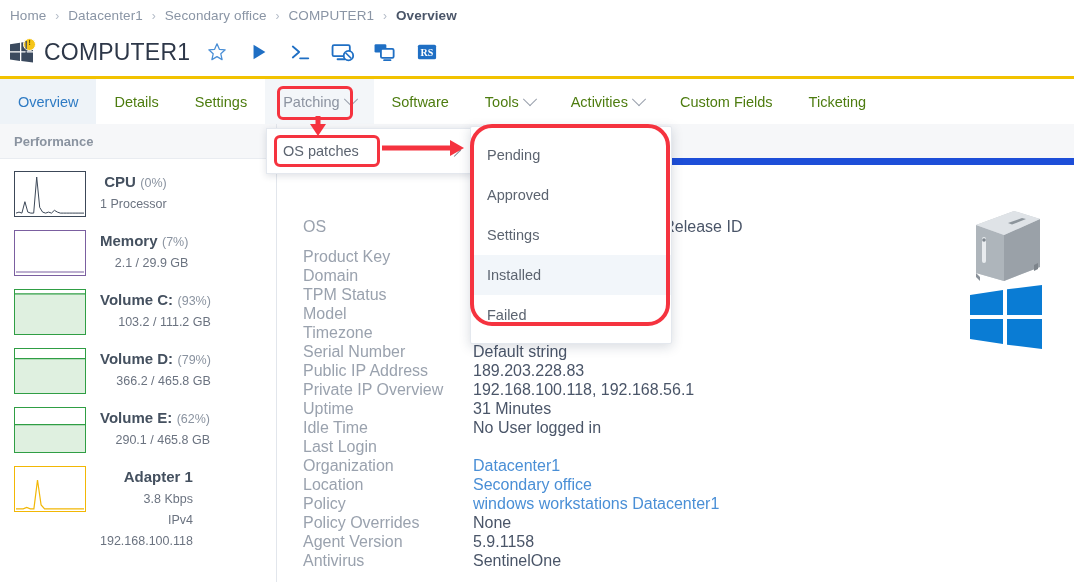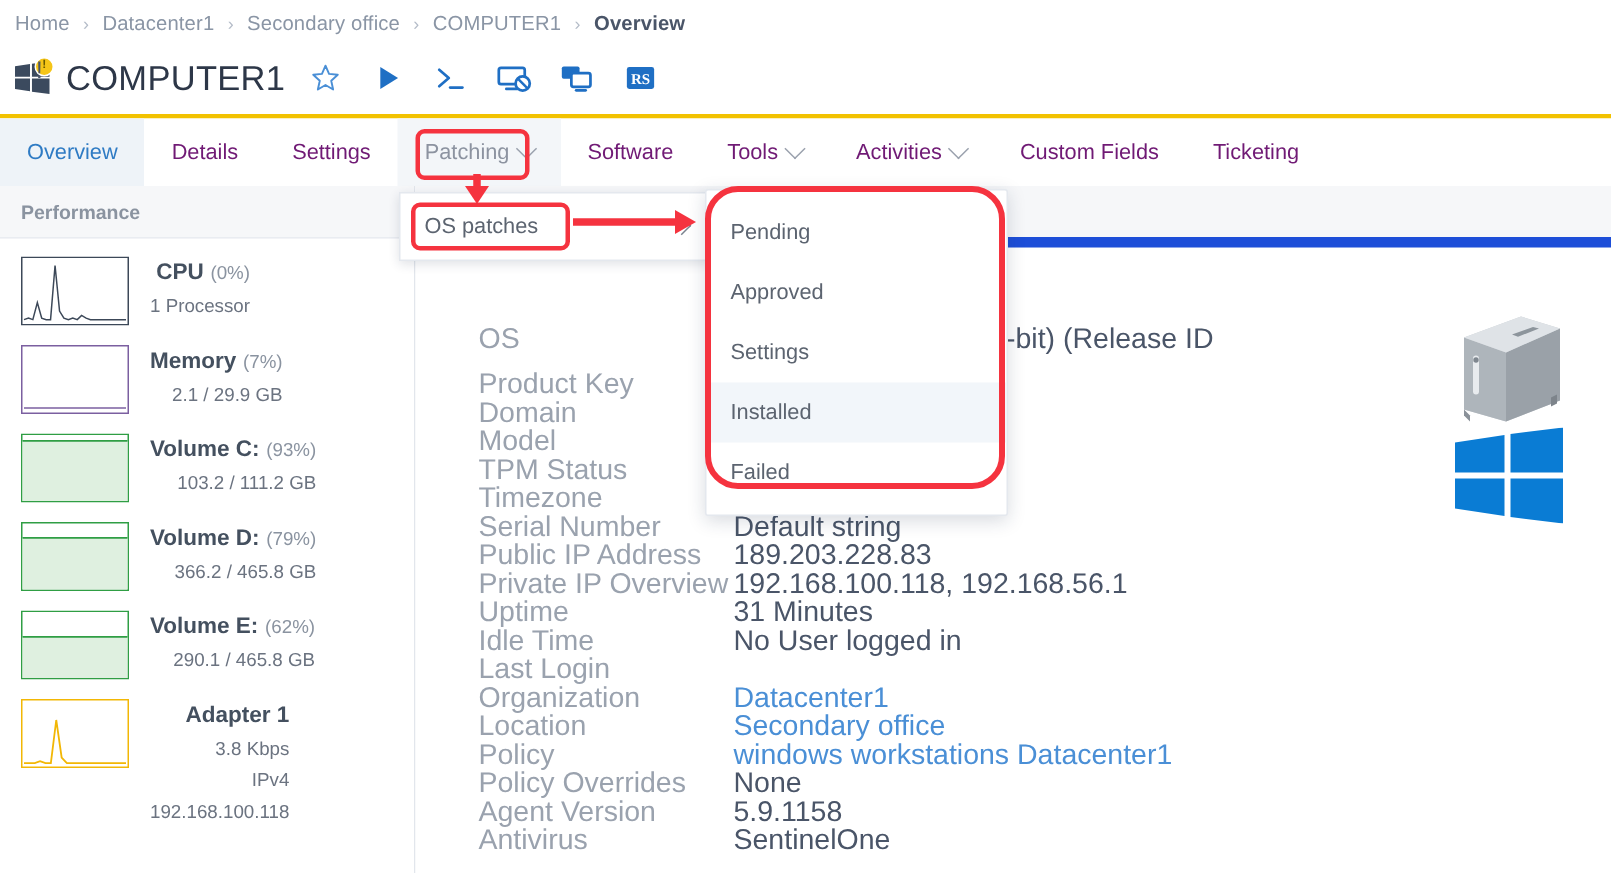--- a/index.html
+++ b/index.html
@@ -49,21 +49,21 @@
   }
 
   
   .tabbar{
     position:absolute;left:0;top:79px;width:1074px;height:45px;
     background:#fff;border-bottom:1px solid #e2e6ec;
     display:flex;align-items:stretch;
   }
   .tab{
     display:flex;align-items:center;gap:6px;
-    padding:0 18px;font-size:14.5px;color:#701a75;white-space:nowrap;cursor:pointer;
+    padding:0 18px;font-size:14.5px;color:#4d7c0f;white-space:nowrap;cursor:pointer;
   }
   .tab.active{background:#eef3f8;color:#2f7bc4;}
   .tab.hovered{background:#f3f6f9;color:#8c93a0;}
   .caret{display:inline-block;width:9px;height:9px;border-right:1.6px solid #9aa1ad;
          border-bottom:1.6px solid #9aa1ad;transform:rotate(45deg) translate(-2px,-2px);}
 
   
   .content{position:absolute;left:0;top:124px;width:1074px;height:458px;display:flex;}
 
   .perfpanel{
@@ -86,21 +86,21 @@
 
   .mainpanel{flex:1;position:relative;background:#fff;}
   .mainhead{
     height:34px;background:#f6f7f9;border-bottom:7px solid #1d4ed8;
     display:flex;align-items:center;justify-content:flex-start;padding-right:14px;
     font-size:13.5px;font-weight:bold;color:#3b4654;
   }
   .mainbody{position:relative;padding:22px 0 0 0;height:424px;}
 
   .details{position:absolute;left:26px;top:52px;width:620px;}
-  .drow{display:flex;font-size:19px;line-height:19px;margin-left:16px;}
+  .drow{display:flex;font-size:16px;line-height:19px;}
   .drow .dlab{width:170px;flex:0 0 170px;color:#9aa2ae;}
   .drow .dval{color:#4a5568;white-space:nowrap;}
   .drow .dval.link{color:#4a8fd6;}
   .drow.gap{height:11px;}
 
   .devicearts{position:absolute;right:28px;top:42px;width:76px;}
   .devicearts svg{display:block;}
   .winbig{margin-top:24px;}
 
   
@@ -325,25 +325,25 @@
             <div class="drow gap"></div>
             <div class="drow">
               <span class="dlab">Product Key</span>
               <span class="dval">GT-3V66T</span>
             </div>
             <div class="drow">
               <span class="dlab">Domain</span>
               <span class="dval"></span>
             </div>
             <div class="drow">
+              <span class="dlab">TPM Status</span>
+              <span class="dval"></span>
+            </div>
+            <div class="drow">
               <span class="dlab">Model</span>
-              <span class="dval"></span>
-            </div>
-            <div class="drow">
-              <span class="dlab">TPM Status</span>
               <span class="dval"></span>
             </div>
             <div class="drow">
               <span class="dlab">Timezone</span>
               <span class="dval">America/Mexico_City</span>
             </div>
             <div class="drow">
               <span class="dlab">Serial Number</span>
               <span class="dval">Default string</span>
             </div>

